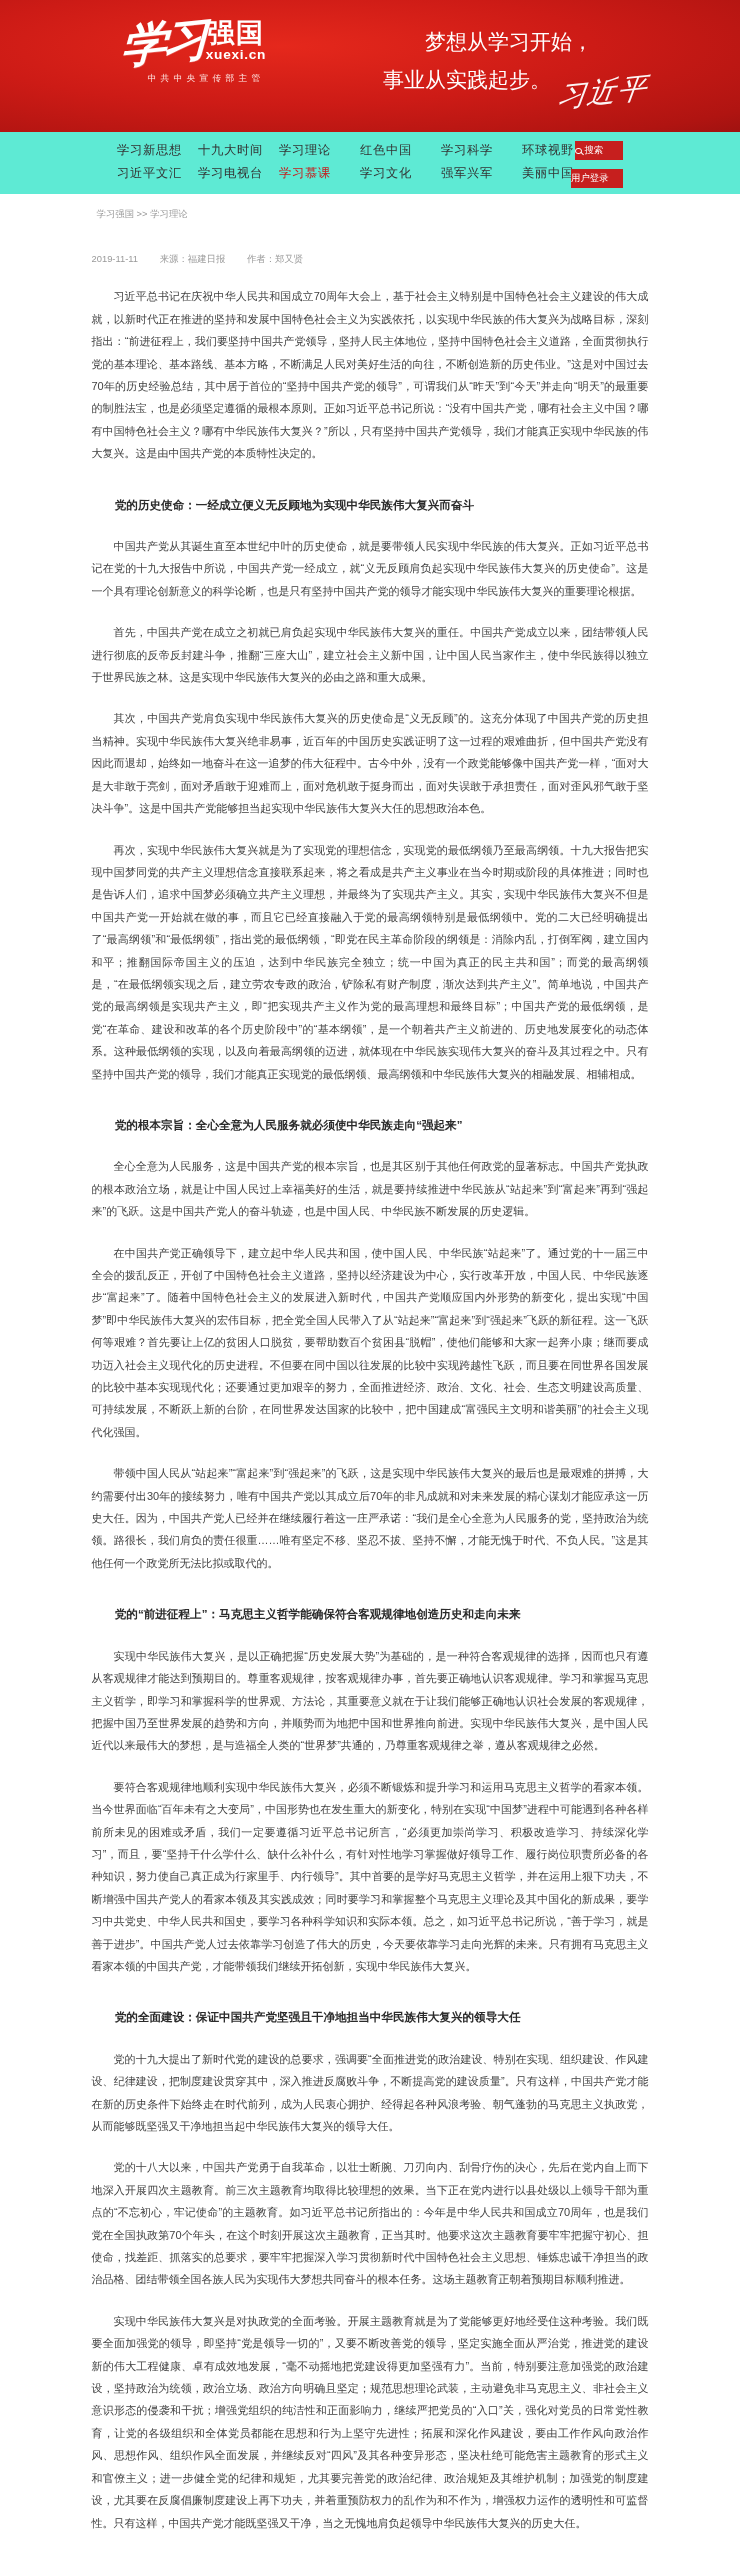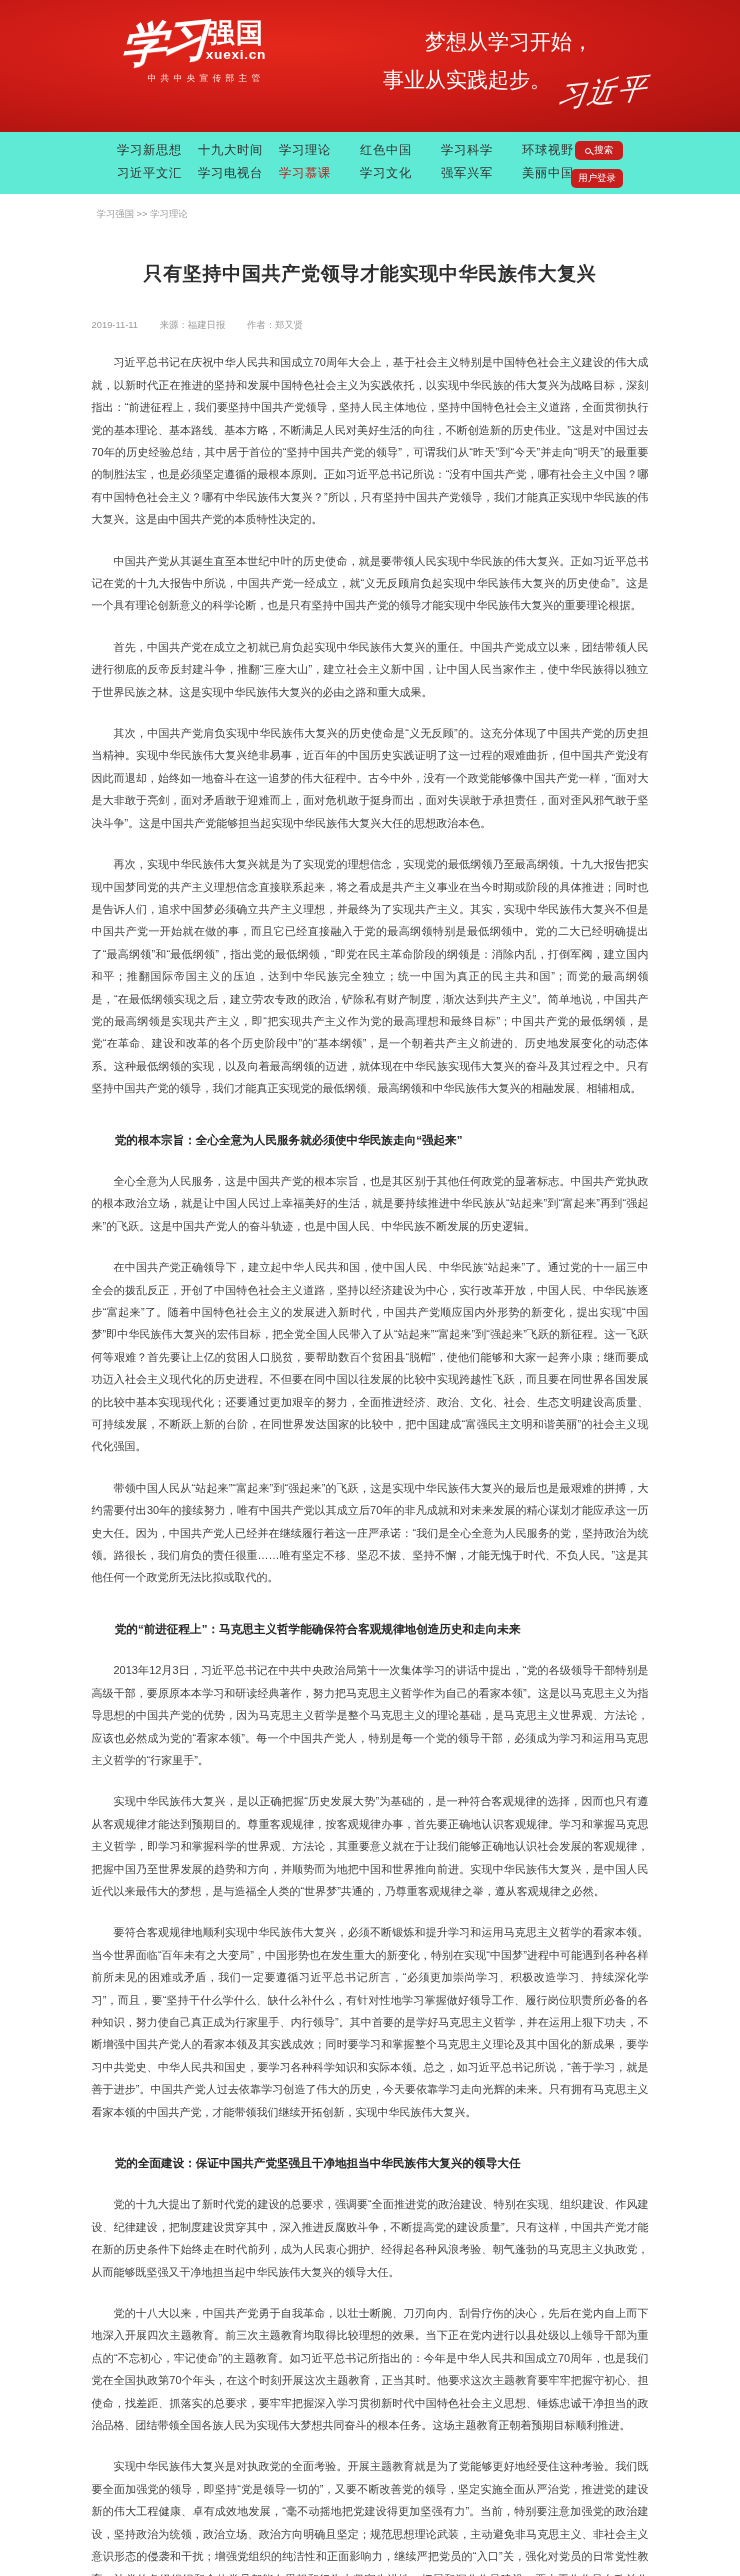--- a/index.html
+++ b/index.html
@@ -23,22 +23,22 @@
   .slogan-l2 { margin-top:10px; }
   .signature { position:absolute; top:78px; left:557px; color:#fff; font-size:29px; line-height:1;
     font-family:"DejaVu Serif",serif; font-style:italic; transform:rotate(-6deg) skewX(-14deg); opacity:.96; letter-spacing:1.4px; }
 
   
   .nav { background:#5eead4; padding:7.2px 0 8.7px; }
   .nav-inner { width:506px; margin:0 auto; position:relative; }
   .nav-row { display:flex; align-items:center; height:23px; }
   .nav-row a { display:block; width:81px; font-size:12.3px; color:#333; text-decoration:none; letter-spacing:0.7px; }
   .nav-row a.active { color:#c61d1d; }
-  .nav-btn { position:absolute; right:0; width:48px; height:19px; background:#c61f1e; border:none; border-radius:5px;
-    color:#fff; font-size:9.4px; display:flex; align-items:center; justify-content:center; cursor:pointer; }
+  .nav-btn { position:absolute; right:0; width:48px; height:19px; background:#c61f1e; border:none; border-radius:0;
+    color:#fff; font-size:9.4px; display:flex; align-items:center; cursor:pointer; }
   .nav-btn.search { top:2.2px; }
   .nav-btn.login { top:30px; width:52px; }
   .mag { position:relative; width:6.5px; height:6.5px; border:1.4px solid #fff; border-radius:50%; margin-right:2.9px; flex:0 0 auto; }
   .mag::after { content:''; position:absolute; width:4.3px; height:1.4px; background:#fff; right:-3.6px; bottom:-1.4px; transform:rotate(45deg); }
 
   
   .col { width:557px; margin:0 auto; }
   .breadcrumb { margin:14.5px 0 0 5px; font-size:9.4px; color:#9a9a9a; }
   .breadcrumb a { color:#9a9a9a; text-decoration:none; }
 
@@ -101,41 +101,40 @@
   </div>
 </div>
 
 <div class="col">
   <div class="breadcrumb">
     <a href="#">学习强国</a>
     <span>&gt;&gt;</span>
     <a href="#">学习理论</a>
   </div>
 
-  <h1 class="title">只有坚持中国共产党领导才能实现中华民族伟大复兴</h1>
 
   <div class="meta">
     <span>2019-11-11</span>
     <span>来源：福建日报</span>
     <span>作者：郑又贤</span>
   </div>
 
   <div class="body-text">
 
   <div class="blk p">习近平总书记在庆祝中华人民共和国成立70周年大会上，基于社会主义特别是中国特色社会主义建设的伟大成就，以新时代正在推进的坚持和发展中国特色社会主义为实践依托，以实现中华民族的伟大复兴为战略目标，深刻指出：“前进征程上，我们要坚持中国共产党领导，坚持人民主体地位，坚持中国特色社会主义道路，全面贯彻执行党的基本理论、基本路线、基本方略，不断满足人民对美好生活的向往，不断创造新的历史伟业。”这是对中国过去70年的历史经验总结，其中居于首位的“坚持中国共产党的领导”，可谓我们从“昨天”到“今天”并走向“明天”的最重要的制胜法宝，也是必须坚定遵循的最根本原则。正如习近平总书记所说：“没有中国共产党，哪有社会主义中国？哪有中国特色社会主义？哪有中华民族伟大复兴？”所以，只有坚持中国共产党领导，我们才能真正实现中华民族的伟大复兴。这是由中国共产党的本质特性决定的。</div>
+      <div class="blk h4">党的历史使命：一经成立便义无反顾地为实现中华民族伟大复兴而奋斗</div>
       <div class="blk p">中国共产党从其诞生直至本世纪中叶的历史使命，就是要带领人民实现中华民族的伟大复兴。正如习近平总书记在党的十九大报告中所说，中国共产党一经成立，就“义无反顾肩负起实现中华民族伟大复兴的历史使命”。这是一个具有理论创新意义的科学论断，也是只有坚持中国共产党的领导才能实现中华民族伟大复兴的重要理论根据。</div>
       <div class="blk p">首先，中国共产党在成立之初就已肩负起实现中华民族伟大复兴的重任。中国共产党成立以来，团结带领人民进行彻底的反帝反封建斗争，推翻“三座大山”，建立社会主义新中国，让中国人民当家作主，使中华民族得以独立于世界民族之林。这是实现中华民族伟大复兴的必由之路和重大成果。</div>
       <div class="blk p">其次，中国共产党肩负实现中华民族伟大复兴的历史使命是“义无反顾”的。这充分体现了中国共产党的历史担当精神。实现中华民族伟大复兴绝非易事，近百年的中国历史实践证明了这一过程的艰难曲折，但中国共产党没有因此而退却，始终如一地奋斗在这一追梦的伟大征程中。古今中外，没有一个政党能够像中国共产党一样，“面对大是大非敢于亮剑，面对矛盾敢于迎难而上，面对危机敢于挺身而出，面对失误敢于承担责任，面对歪风邪气敢于坚决斗争”。这是中国共产党能够担当起实现中华民族伟大复兴大任的思想政治本色。</div>
       <div class="blk p">再次，实现中华民族伟大复兴就是为了实现党的理想信念，实现党的最低纲领乃至最高纲领。十九大报告把实现中国梦同党的共产主义理想信念直接联系起来，将之看成是共产主义事业在当今时期或阶段的具体推进；同时也是告诉人们，追求中国梦必须确立共产主义理想，并最终为了实现共产主义。其实，实现中华民族伟大复兴不但是中国共产党一开始就在做的事，而且它已经直接融入于党的最高纲领特别是最低纲领中。党的二大已经明确提出了“最高纲领”和“最低纲领”，指出党的最低纲领，“即党在民主革命阶段的纲领是：消除内乱，打倒军阀，建立国内和平；推翻国际帝国主义的压迫，达到中华民族完全独立；统一中国为真正的民主共和国”；而党的最高纲领是，“在最低纲领实现之后，建立劳农专政的政治，铲除私有财产制度，渐次达到共产主义”。简单地说，中国共产党的最高纲领是实现共产主义，即“把实现共产主义作为党的最高理想和最终目标”；中国共产党的最低纲领，是党“在革命、建设和改革的各个历史阶段中”的“基本纲领”，是一个朝着共产主义前进的、历史地发展变化的动态体系。这种最低纲领的实现，以及向着最高纲领的迈进，就体现在中华民族实现伟大复兴的奋斗及其过程之中。只有坚持中国共产党的领导，我们才能真正实现党的最低纲领、最高纲领和中华民族伟大复兴的相融发展、相辅相成。</div>
       <div class="blk h4">党的根本宗旨：全心全意为人民服务就必须使中华民族走向“强起来”</div>
       <div class="blk p">全心全意为人民服务，这是中国共产党的根本宗旨，也是其区别于其他任何政党的显著标志。中国共产党执政的根本政治立场，就是让中国人民过上幸福美好的生活，就是要持续推进中华民族从“站起来”到“富起来”再到“强起来”的飞跃。这是中国共产党人的奋斗轨迹，也是中国人民、中华民族不断发展的历史逻辑。</div>
       <div class="blk p">在中国共产党正确领导下，建立起中华人民共和国，使中国人民、中华民族“站起来”了。通过党的十一届三中全会的拨乱反正，开创了中国特色社会主义道路，坚持以经济建设为中心，实行改革开放，中国人民、中华民族逐步“富起来”了。随着中国特色社会主义的发展进入新时代，中国共产党顺应国内外形势的新变化，提出实现“中国梦”即中华民族伟大复兴的宏伟目标，把全党全国人民带入了从“站起来”“富起来”到“强起来”飞跃的新征程。这一飞跃何等艰难？首先要让上亿的贫困人口脱贫，要帮助数百个贫困县“脱帽”，使他们能够和大家一起奔小康；继而要成功迈入社会主义现代化的历史进程。不但要在同中国以往发展的比较中实现跨越性飞跃，而且要在同世界各国发展的比较中基本实现现代化；还要通过更加艰辛的努力，全面推进经济、政治、文化、社会、生态文明建设高质量、可持续发展，不断跃上新的台阶，在同世界发达国家的比较中，把中国建成“富强民主文明和谐美丽”的社会主义现代化强国。</div>
       <div class="blk p">带领中国人民从“站起来”“富起来”到“强起来”的飞跃，这是实现中华民族伟大复兴的最后也是最艰难的拼搏，大约需要付出30年的接续努力，唯有中国共产党以其成立后70年的非凡成就和对未来发展的精心谋划才能应承这一历史大任。因为，中国共产党人已经并在继续履行着这一庄严承诺：“我们是全心全意为人民服务的党，坚持政治为统领。路很长，我们肩负的责任很重……唯有坚定不移、坚忍不拔、坚持不懈，才能无愧于时代、不负人民。”这是其他任何一个政党所无法比拟或取代的。</div>
       <div class="blk h4">党的“前进征程上”：马克思主义哲学能确保符合客观规律地创造历史和走向未来</div>
-      <div class="blk p">2013年12月3日，习近平总书记在中共中央政治局第十一次集体学习的讲话中提出，“党的各级领导干部特别是高级干部，要原原本本学习和研读经典著作，努力把马克思主义哲学作为自己的看家本领”。这是以马克思主义为指导思想的中国共产党的优势，因为马克思主义哲学是整个马克思主义的理论基础，是马克思主义世界观、方法论，应该也必然成为党的“看家本领”。每一个中国共产党人，特别是每一个党的领导干部，必须成为学习和运用马克思主义哲学的“行家里手”。</div>
       <div class="blk p">实现中华民族伟大复兴，是以正确把握“历史发展大势”为基础的，是一种符合客观规律的选择，因而也只有遵从客观规律才能达到预期目的。尊重客观规律，按客观规律办事，首先要正确地认识客观规律。学习和掌握马克思主义哲学，即学习和掌握科学的世界观、方法论，其重要意义就在于让我们能够正确地认识社会发展的客观规律，把握中国乃至世界发展的趋势和方向，并顺势而为地把中国和世界推向前进。实现中华民族伟大复兴，是中国人民近代以来最伟大的梦想，是与造福全人类的“世界梦”共通的，乃尊重客观规律之举，遵从客观规律之必然。</div>
       <div class="blk p">要符合客观规律地顺利实现中华民族伟大复兴，必须不断锻炼和提升学习和运用马克思主义哲学的看家本领。当今世界面临“百年未有之大变局”，中国形势也在发生重大的新变化，特别在实现“中国梦”进程中可能遇到各种各样前所未见的困难或矛盾，我们一定要遵循习近平总书记所言，“必须更加崇尚学习、积极改造学习、持续深化学习”，而且，要“坚持干什么学什么、缺什么补什么，有针对性地学习掌握做好领导工作、履行岗位职责所必备的各种知识，努力使自己真正成为行家里手、内行领导”。其中首要的是学好马克思主义哲学，并在运用上狠下功夫，不断增强中国共产党人的看家本领及其实践成效；同时要学习和掌握整个马克思主义理论及其中国化的新成果，要学习中共党史、中华人民共和国史，要学习各种科学知识和实际本领。总之，如习近平总书记所说，“善于学习，就是善于进步”。中国共产党人过去依靠学习创造了伟大的历史，今天要依靠学习走向光辉的未来。只有拥有马克思主义看家本领的中国共产党，才能带领我们继续开拓创新，实现中华民族伟大复兴。</div>
       <div class="blk h4">党的全面建设：保证中国共产党坚强且干净地担当中华民族伟大复兴的领导大任</div>
       <div class="blk p">党的十九大提出了新时代党的建设的总要求，强调要“全面推进党的政治建设、特别在实现、组织建设、作风建设、纪律建设，把制度建设贯穿其中，深入推进反腐败斗争，不断提高党的建设质量”。只有这样，中国共产党才能在新的历史条件下始终走在时代前列，成为人民衷心拥护、经得起各种风浪考验、朝气蓬勃的马克思主义执政党，从而能够既坚强又干净地担当起中华民族伟大复兴的领导大任。</div>
       <div class="blk p">党的十八大以来，中国共产党勇于自我革命，以壮士断腕、刀刃向内、刮骨疗伤的决心，先后在党内自上而下地深入开展四次主题教育。前三次主题教育均取得比较理想的效果。当下正在党内进行以县处级以上领导干部为重点的“不忘初心，牢记使命”的主题教育。如习近平总书记所指出的：今年是中华人民共和国成立70周年，也是我们党在全国执政第70个年头，在这个时刻开展这次主题教育，正当其时。他要求这次主题教育要牢牢把握守初心、担使命，找差距、抓落实的总要求，要牢牢把握深入学习贯彻新时代中国特色社会主义思想、锤炼忠诚干净担当的政治品格、团结带领全国各族人民为实现伟大梦想共同奋斗的根本任务。这场主题教育正朝着预期目标顺利推进。</div>
       <div class="blk p">实现中华民族伟大复兴是对执政党的全面考验。开展主题教育就是为了党能够更好地经受住这种考验。我们既要全面加强党的领导，即坚持“党是领导一切的”，又要不断改善党的领导，坚定实施全面从严治党，推进党的建设新的伟大工程健康、卓有成效地发展，“毫不动摇地把党建设得更加坚强有力”。当前，特别要注意加强党的政治建设，坚持政治为统领，政治立场、政治方向明确且坚定；规范思想理论武装，主动避免非马克思主义、非社会主义意识形态的侵袭和干扰；增强党组织的纯洁性和正面影响力，继续严把党员的“入口”关，强化对党员的日常党性教育，让党的各级组织和全体党员都能在思想和行为上坚守先进性；拓展和深化作风建设，要由工作作风向政治作风、思想作风、组织作风全面发展，并继续反对“四风”及其各种变异形态，坚决杜绝可能危害主题教育的形式主义和官僚主义；进一步健全党的纪律和规矩，尤其要完善党的政治纪律、政治规矩及其维护机制；加强党的制度建设，尤其要在反腐倡廉制度建设上再下功夫，并着重预防权力的乱作为和不作为，增强权力运作的透明性和可监督性。只有这样，中国共产党才能既坚强又干净，当之无愧地肩负起领导中华民族伟大复兴的历史大任。</div>
     </div>
 
 </div>
 

